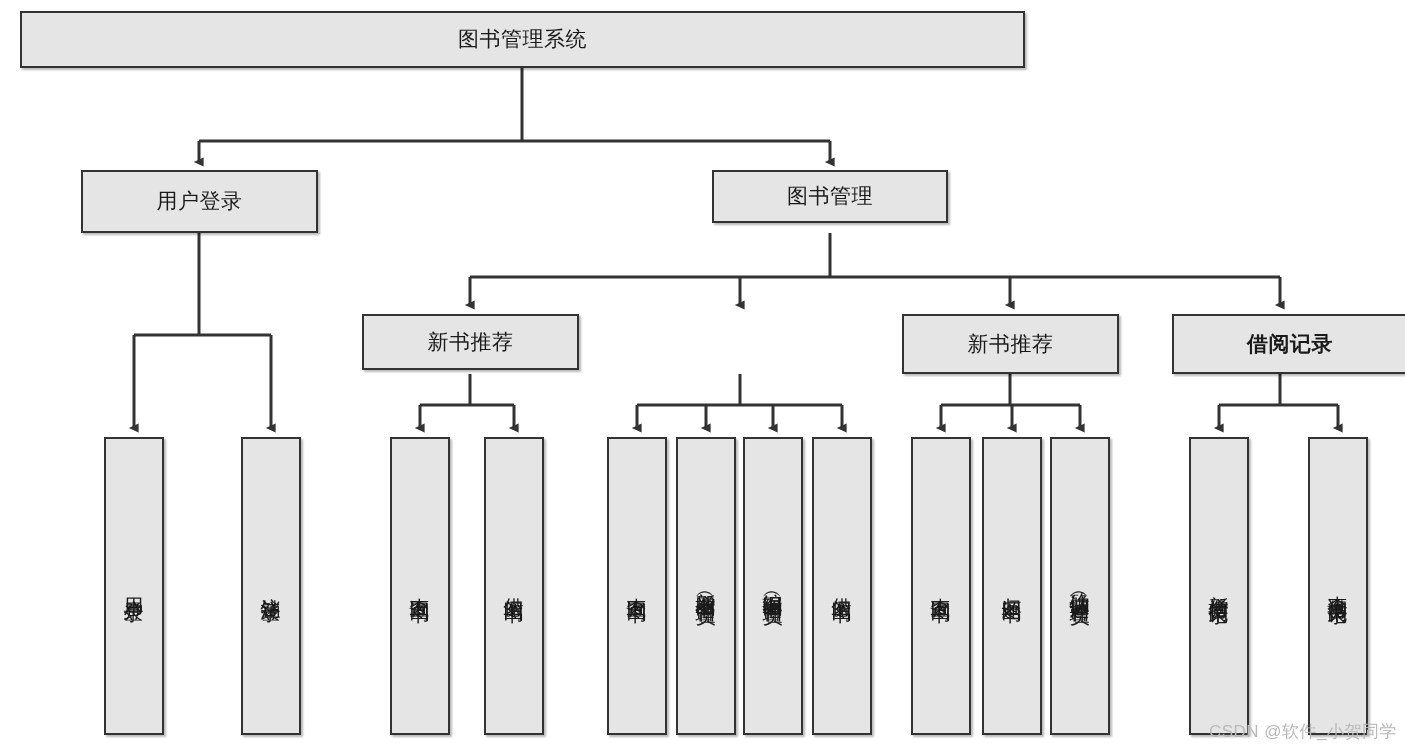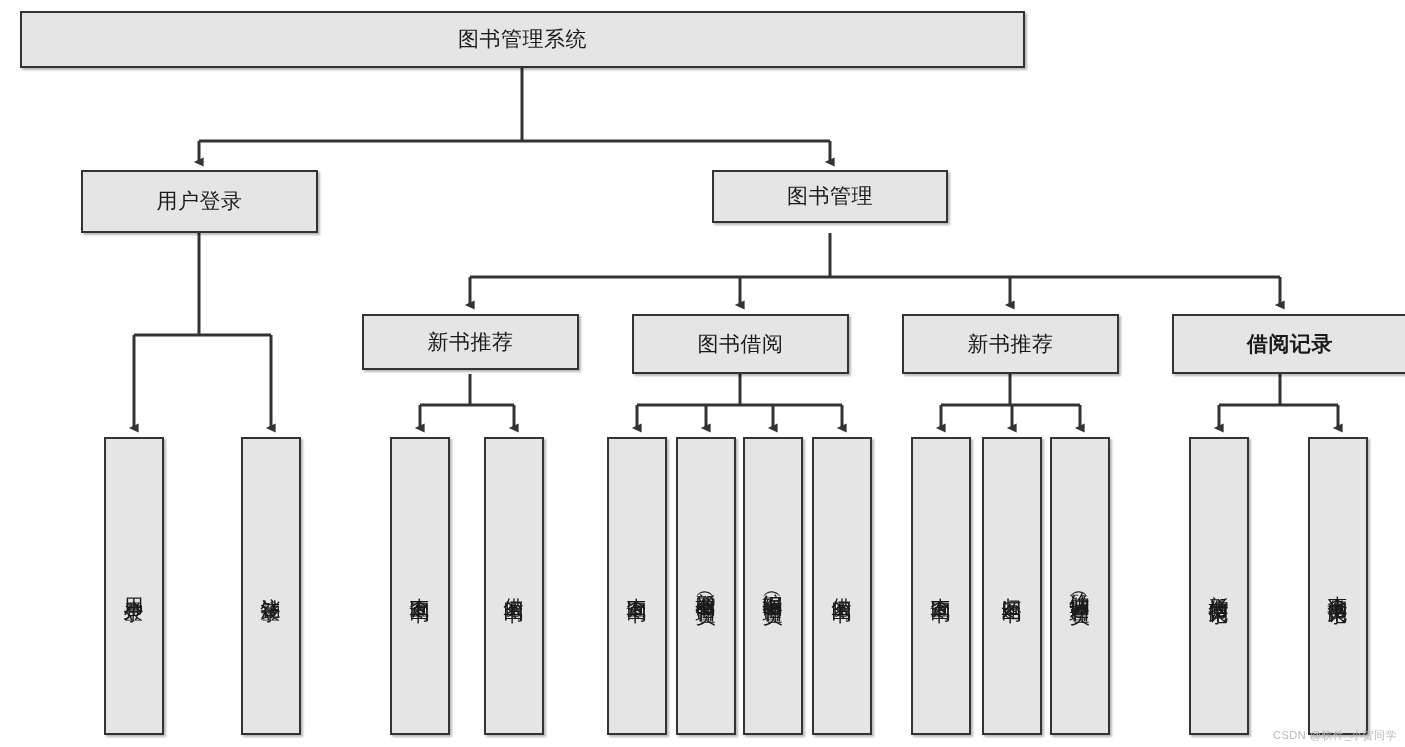--- a/index.html
+++ b/index.html
@@ -64,21 +64,21 @@
     left: 0;
     top: 0;
     width: 1405px;
     height: 747px;
     pointer-events: none;
   }
   #watermark {
     position: absolute;
     right: 8px;
     bottom: 4px;
-    font-size: 11px;
+    font-size: 17px;
     color: #b9b9b9;
     letter-spacing: 0.5px;
     white-space: nowrap;
     user-select: none;
   }
 </style>
 </head>
 <body>
 
 <div id="diagram-root">
@@ -140,23 +140,20 @@
   <div class="node-box horiz" style="left: 81px; top: 170px; width: 237px; height: 63px;">
     <span class="node-label">用户登录</span>
   </div>
   <div class="node-box horiz" style="left: 712px; top: 170px; width: 236px; height: 53px;">
     <span class="node-label">图书管理</span>
   </div>
 
   <div class="node-box horiz" style="left: 362px; top: 314px; width: 217px; height: 56px;">
     <span class="node-label">新书推荐</span>
   </div>
-  <div class="node-box horiz" style="left: 632px; top: 314px; width: 217px; height: 60px;">
-    <span class="node-label">图书借阅</span>
-  </div>
   <div class="node-box horiz" style="left: 902px; top: 314px; width: 217px; height: 60px;">
     <span class="node-label">新书推荐</span>
   </div>
   <div class="node-box horiz" style="left: 1172px; top: 314px; width: 236px; height: 60px; font-weight: bold;">
     <span class="node-label">借阅记录</span>
   </div>
 
   <div class="node-box vert" style="left: 104px; top: 437px; width: 60px; height: 298px;">
     <span class="node-label">用户登录</span>
   </div>

